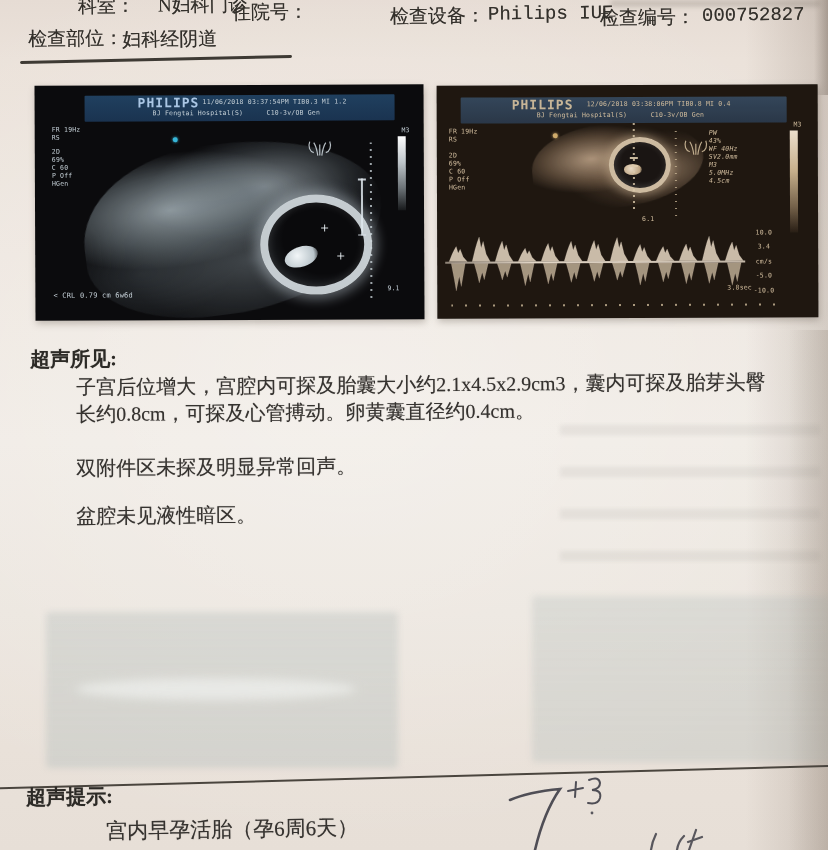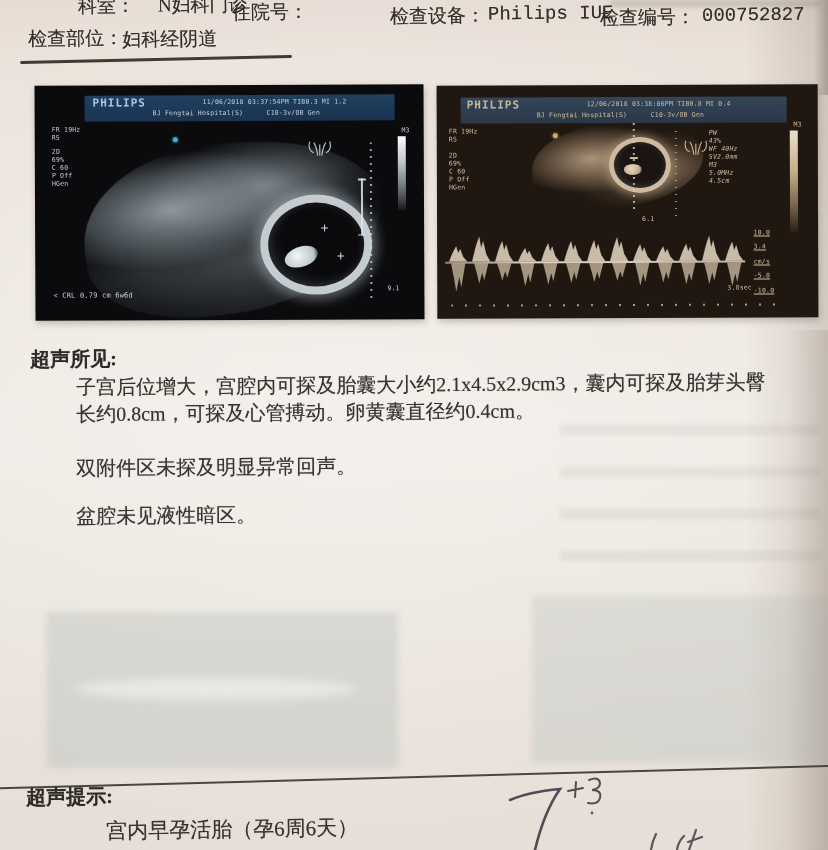--- a/index.html
+++ b/index.html
@@ -25,21 +25,21 @@
   
   .scan{position:absolute; background:#0b0b0d; box-shadow:1px 3px 7px rgba(95,84,72,.35); overflow:hidden;}
   .scan-left{left:35px; top:85px; width:389px; height:235px; transform:rotate(-.25deg);}
   .scan-right{left:437px; top:85px; width:381px; height:233px; transform:rotate(-.2deg); background:#0f0c09;}
   .scan-right .tint{position:absolute; inset:0; background:rgba(150,110,70,.12); pointer-events:none;}
   .us{font-family:"DejaVu Sans Mono", monospace; color:#c6d1d8; font-size:6.5px; letter-spacing:.2px; line-height:8px; position:absolute; white-space:nowrap;}
   .scan-right .us{color:#d9c7a8;}
   .bar{position:absolute; background:linear-gradient(180deg,#20405f,#1a3350); border-radius:1px;}
   .scan-left .bar{left:50px; top:10px; width:310px; height:26px;}
   .scan-right .bar{left:24px; top:12px; width:326px; height:26px; background:linear-gradient(180deg,#27415c,#1c3148);}
-  .brand{font-size:11px; font-weight:bold; color:#aac6e4; letter-spacing:1px;}
+  .brand{font-size:13px; font-weight:bold; color:#aac6e4; letter-spacing:1px;margin-left:45px;}
   .scan-right .brand{color:#cfc0a2;}
   .fan{position:absolute; filter:blur(.4px);}
   .fan-l{left:48px; top:58px; width:300px; height:170px; border-radius:46% 54% 58% 42%/55% 45% 60% 40%; transform:rotate(-7deg);
     background:
       radial-gradient(60% 45% at 30% 35%, rgba(160,172,178,.85) 0%, rgba(120,132,138,.5) 45%, rgba(60,66,70,0) 75%),
       radial-gradient(50% 40% at 62% 28%, rgba(150,160,166,.8) 0%, rgba(90,100,106,.35) 55%, rgba(40,44,48,0) 80%),
       radial-gradient(70% 60% at 55% 70%, rgba(110,120,126,.55) 0%, rgba(50,56,60,.25) 60%, rgba(20,22,24,0) 85%),
       radial-gradient(40% 35% at 18% 70%, rgba(40,44,48,.8) 0%, rgba(16,18,20,0) 80%);}
   .fan-r{left:95px; top:38px; width:172px; height:84px; border-radius:48% 52% 55% 45%/52% 48% 58% 42%; transform:rotate(-5deg);
     background:
@@ -63,21 +63,21 @@
   .caliper::before{top:0;} .caliper::after{bottom:0;}
   .cross{position:absolute; width:7px; height:7px;}
   .cross::before,.cross::after{content:""; position:absolute; background:rgba(235,242,246,.9);}
   .cross::before{left:3px; top:0; width:1.3px; height:7px;}
   .cross::after{left:0; top:3px; width:7px; height:1.3px;}
   .odot{position:absolute; width:5px; height:5px; border-radius:50%; background:#37b6d8; box-shadow:0 0 3px #37b6d8;}
   .uterus-svg{position:absolute;}
   .cursor-line{position:absolute; width:2px; background-image:repeating-linear-gradient(to bottom, rgba(230,215,185,.8) 0 2px, transparent 2px 6px);}
   .gate{position:absolute; left:-3px; width:8px; height:1.6px; background:rgba(230,215,185,.9);}
   .baseline{position:absolute; left:8px; top:176px; width:300px; height:1.6px; background:linear-gradient(90deg, rgba(245,235,220,.55), rgba(250,242,228,.95) 30%, rgba(245,235,220,.8));}
-  .vscale{position:absolute; right:44px; top:141px; text-align:left; line-height:14.4px; font-size:6.5px;text-decoration:underline;}
+  .vscale{position:absolute; right:44px; top:141px; text-align:center; line-height:14.4px; font-size:6.5px;}
   .vscale span{display:block;}
   .timeline{position:absolute; left:14px; bottom:12px; width:330px; height:2px;
     background-image:repeating-linear-gradient(to right, rgba(215,198,165,.8) 0 2px, transparent 2px 14px);}
   .params div{white-space:nowrap;}
 
   
   .body-txt{position:absolute; transform:rotate(-.45deg); transform-origin:0 0; font-size:20px; color:#363330; text-shadow:0 0 .7px rgba(54,51,48,.5); white-space:nowrap;}
   .sec-title{font-weight:bold; font-size:20px; color:#2c2a26;}
   .bleed{position:absolute; filter:blur(3px); border-radius:4px; pointer-events:none;}
   .bleed-l{left:46px; top:612px; width:352px; height:156px; background:linear-gradient(180deg, rgba(176,186,184,.34), rgba(183,192,190,.42));}

